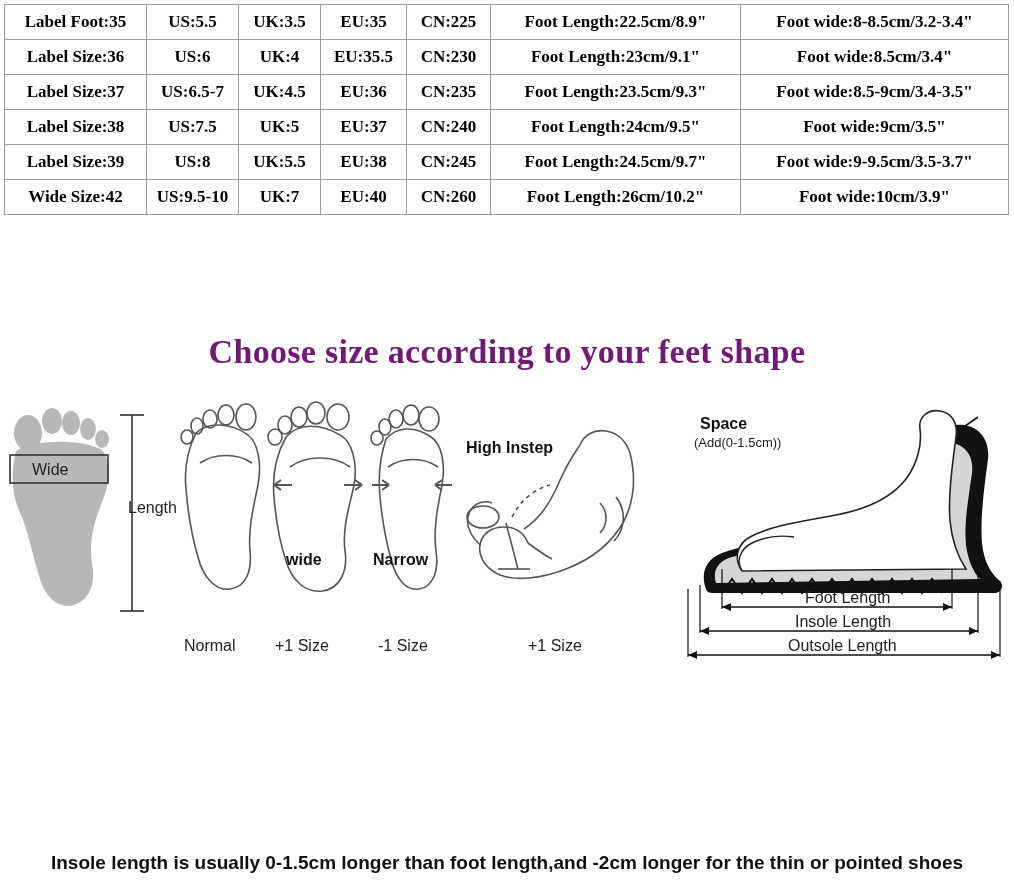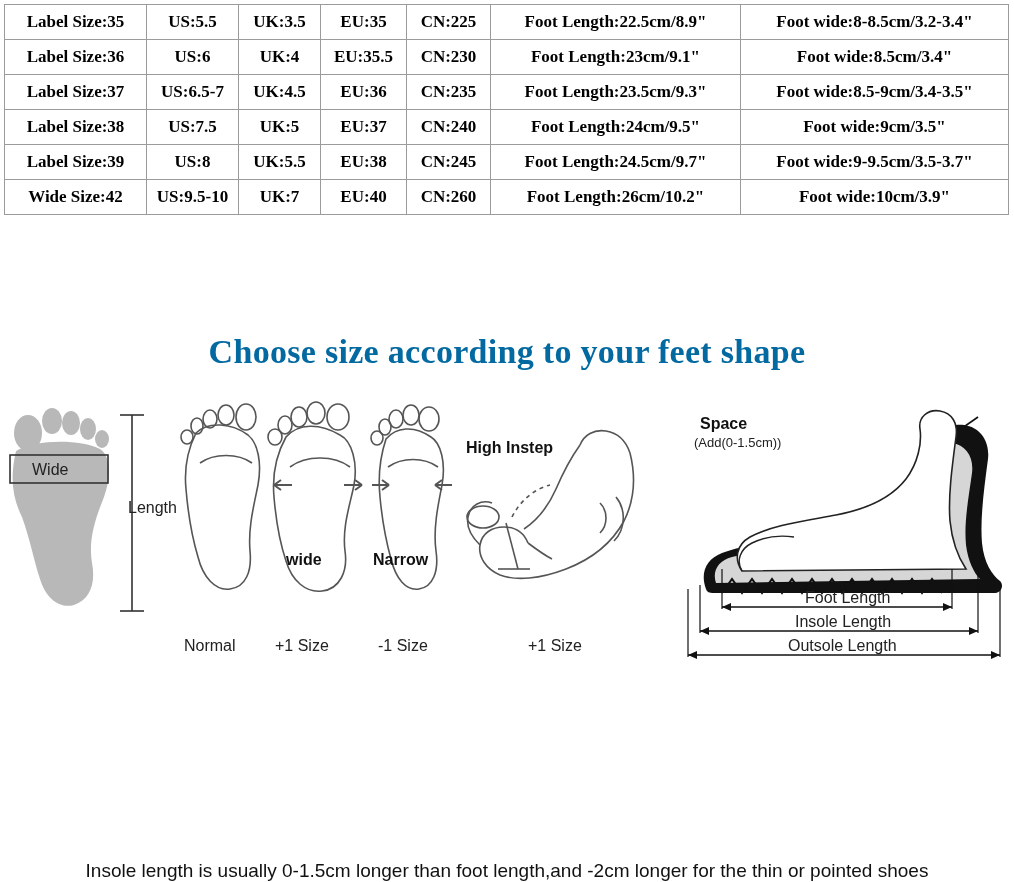--- a/index.html
+++ b/index.html
@@ -42,45 +42,45 @@
   .col-us    { width:  92px; }
   .col-uk    { width:  82px; }
   .col-eu    { width:  86px; }
   .col-cn    { width:  84px; }
   .col-fl    { width: 250px; }
   .col-fw    { width: 268px; }
 
   
   .heading {
     text-align: center;
-    color: #0369a1;
+    color: #701a75;
     font-family: "Liberation Serif", serif;
     font-weight: bold;
     font-size: 34px;
     margin-top: 118px;
     letter-spacing: .3px;
   }
 
   
   .diagram {
     position: relative;
     width: 1014px;
     height: 330px;
     margin-top: 22px;
   }
   .diagram svg { display: block; }
 
   
   .footer-note {
     position: absolute;
     left: 0; right: 0;
-    bottom: 0;
+    bottom: 8px;
     text-align: center;
     font-family: "Liberation Sans", sans-serif;
-    font-weight: normal;
+    font-weight: bold;
     font-size: 19px;
     color: #111;
   }
 
   .lbl {
     font-family: "Liberation Sans", sans-serif;
     font-size: 16px;
     fill: #222;
   }
   .lbl-sm {
@@ -104,21 +104,21 @@
       <col class="col-label">
         <col class="col-us">
         <col class="col-uk">
         <col class="col-eu">
       <col class="col-cn">
         <col class="col-fl">
         <col class="col-fw">
     </colgroup>
     <tbody>
       <tr>
-        <td>Label Size:35</td>
+        <td>Label Foot:35</td>
         <td>US:5.5</td>
         <td>UK:3.5</td>
         <td>EU:35</td>
         <td>CN:225</td>
         <td>Foot Length:22.5cm/8.9"</td>
         <td>Foot wide:8-8.5cm/3.2-3.4"</td>
       </tr>
       <tr>
         <td>Label Size:36</td>
         <td>US:6</td>

